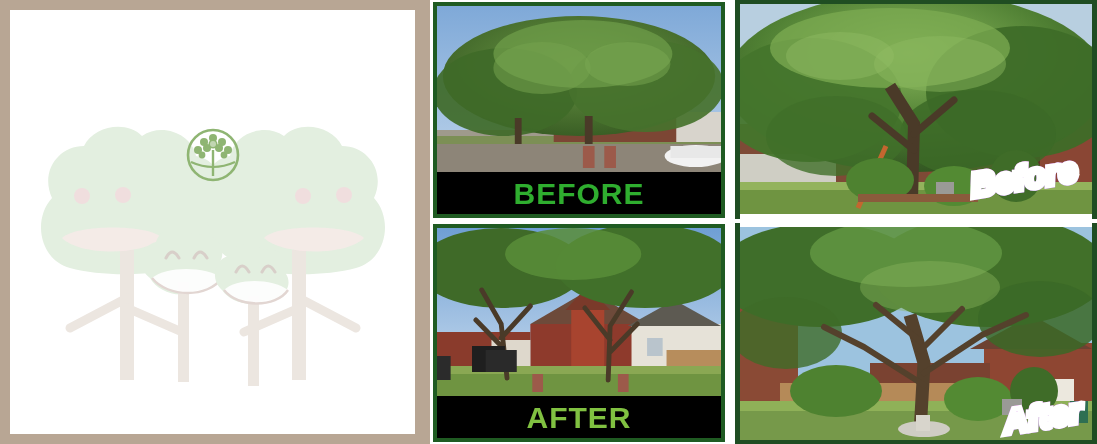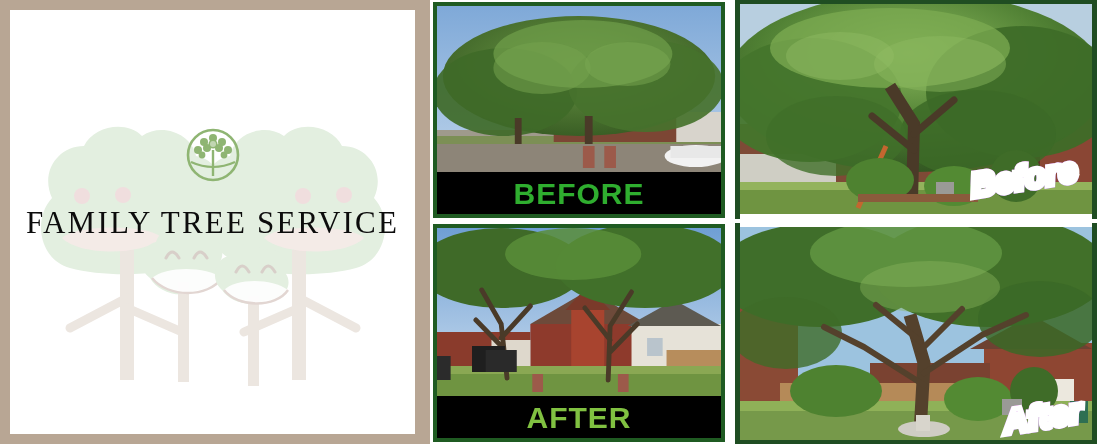--- a/index.html
+++ b/index.html
@@ -113,21 +113,20 @@
               <circle cx="209" cy="138" r="4"></circle>
                 <circle cx="203" cy="134" r="4.5"></circle>
               <circle cx="192" cy="145" r="3.4"></circle>
                 <circle cx="214" cy="145" r="3.4"></circle>
             </g>
             <circle cx="203" cy="134" r="3" fill="#ffffff" opacity=".45"></circle>
           </g>
         </g>
       </svg>
 
-      <div class="brand-title">FAMILY TREE SERVICE</div>
     </div>
   </div>
 
   <div class="mid-panel">
 
     <div class="mid-card top">
       <div class="photo">
         <svg class="scene" viewBox="0 0 292 170" preserveAspectRatio="none">
           <defs>
             <linearGradient id="sky1" x1="0" y1="0" x2="0" y2="1">

